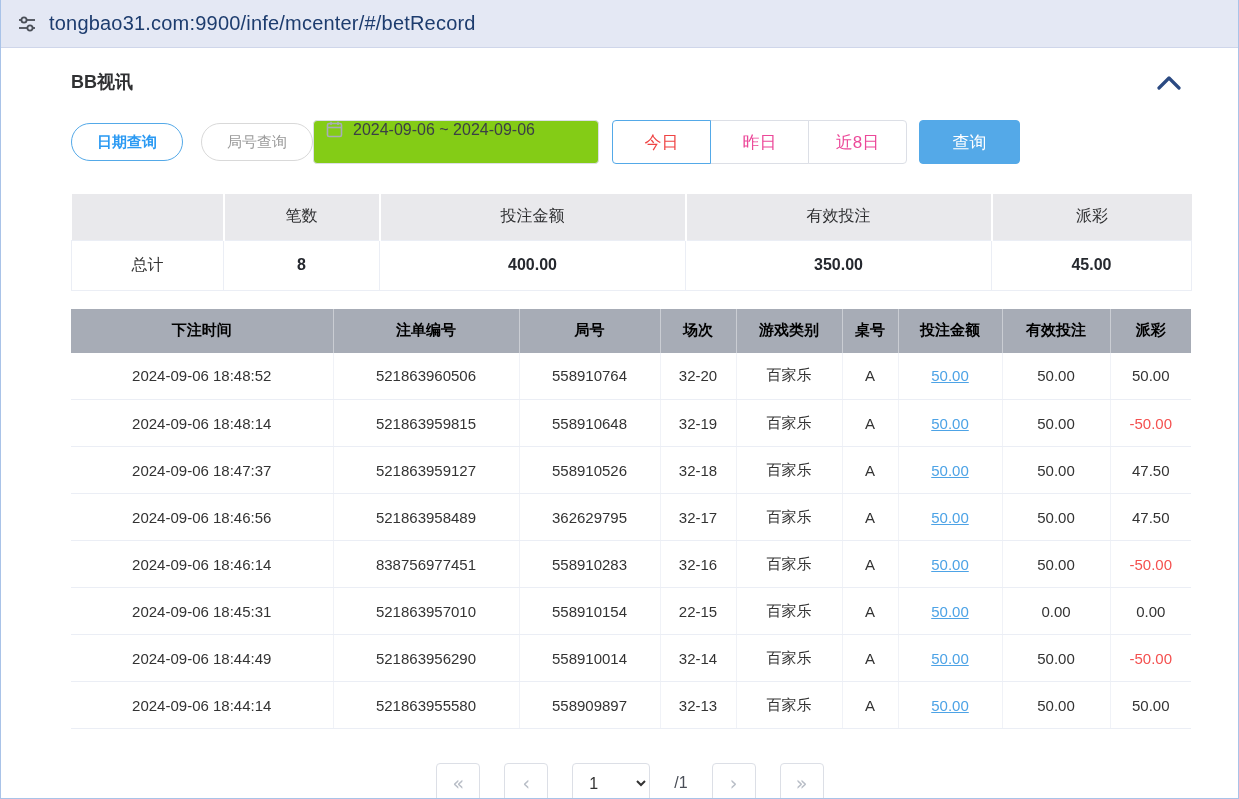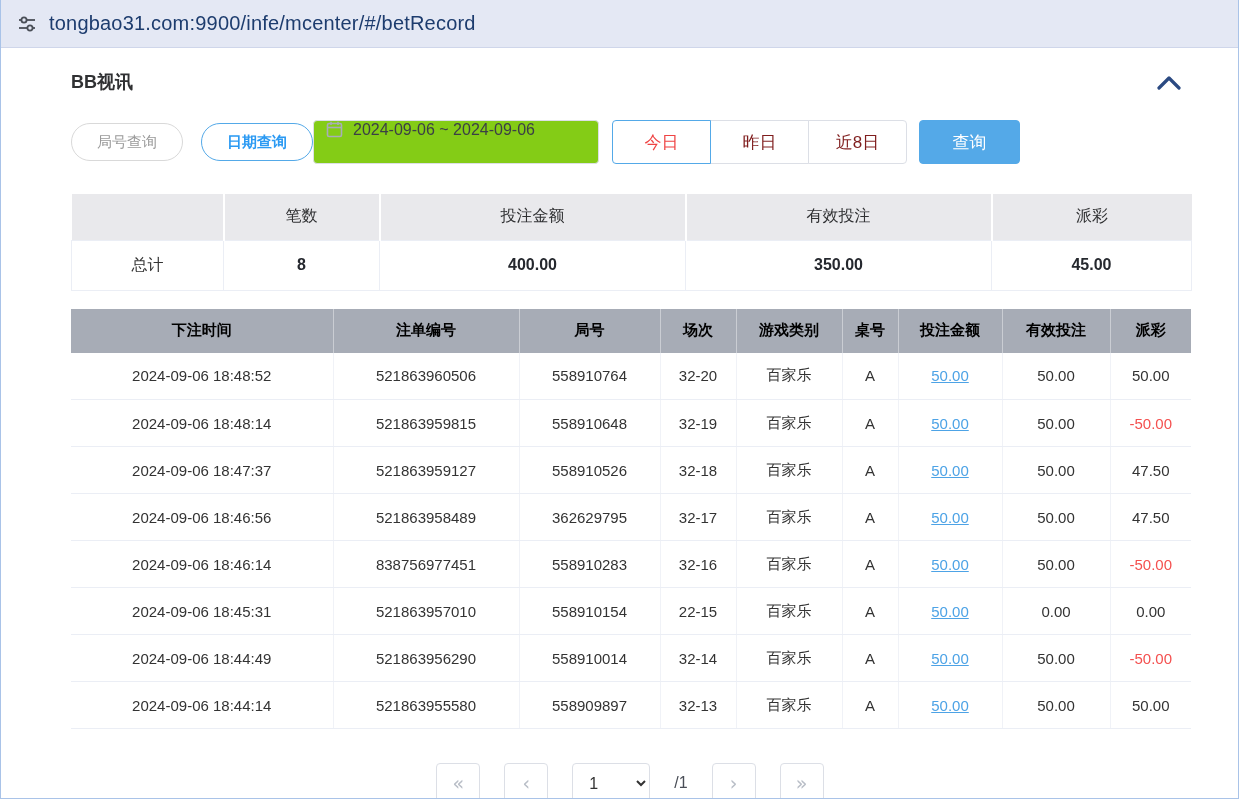--- a/index.html
+++ b/index.html
@@ -70,21 +70,21 @@
     font-size: 16px; color: #3b3f46;
     cursor: pointer; background: #84cc16;
   }
   .cal-icon { display: inline-flex; }
   .btn-group { display: flex; margin-left: 13px; }
   .gbtn {
     width: 99px; height: 44px;
     background: #fff;
     border: 1px solid #dcdfe6;
     font-size: 17px;
-    color: #7f1d1d;
+    color: #ec4899;
     cursor: pointer;
     margin-left: -1px;
     position: relative;
   }
   .gbtn:first-child { margin-left: 0; border-radius: 4px 0 0 4px; }
   .gbtn:last-child { border-radius: 0 4px 4px 0; }
   .gbtn.active { border-color: #54a9e8; color: #ef4444; z-index: 2; }
   .search-btn {
     margin-left: 12px;
     width: 101px; height: 44px;
@@ -180,22 +180,22 @@
     <div class="panel-header">
       <span class="panel-title">BB视讯</span>
       <span class="collapse-icon">
         <svg width="24" height="15" viewBox="0 0 24 15">
           <polyline points="2,13 12,3 22,13" fill="none" stroke="#2b4a82" stroke-width="3.2" stroke-linecap="round" stroke-linejoin="round"></polyline>
         </svg>
       </span>
     </div>
 
     <div class="filter-row">
+      <button class="pill active">日期查询</button>
       <button class="pill">局号查询</button>
-      <button class="pill active">日期查询</button>
       <div class="date-box">
         <span class="cal-icon">
           <svg width="17" height="17" viewBox="0 0 17 17">
             <rect x="1.5" y="2.5" width="14" height="13" rx="1.5" fill="none" stroke="#a8adb8" stroke-width="1.6"></rect>
             <line x1="1.5" y1="6.5" x2="15.5" y2="6.5" stroke="#a8adb8" stroke-width="1.6"></line>
             <line x1="5" y1="0.8" x2="5" y2="4" stroke="#a8adb8" stroke-width="1.6"></line>
             <line x1="12" y1="0.8" x2="12" y2="4" stroke="#a8adb8" stroke-width="1.6"></line>
           </svg>
         </span>
         <span>2024-09-06 ~ 2024-09-06</span>

